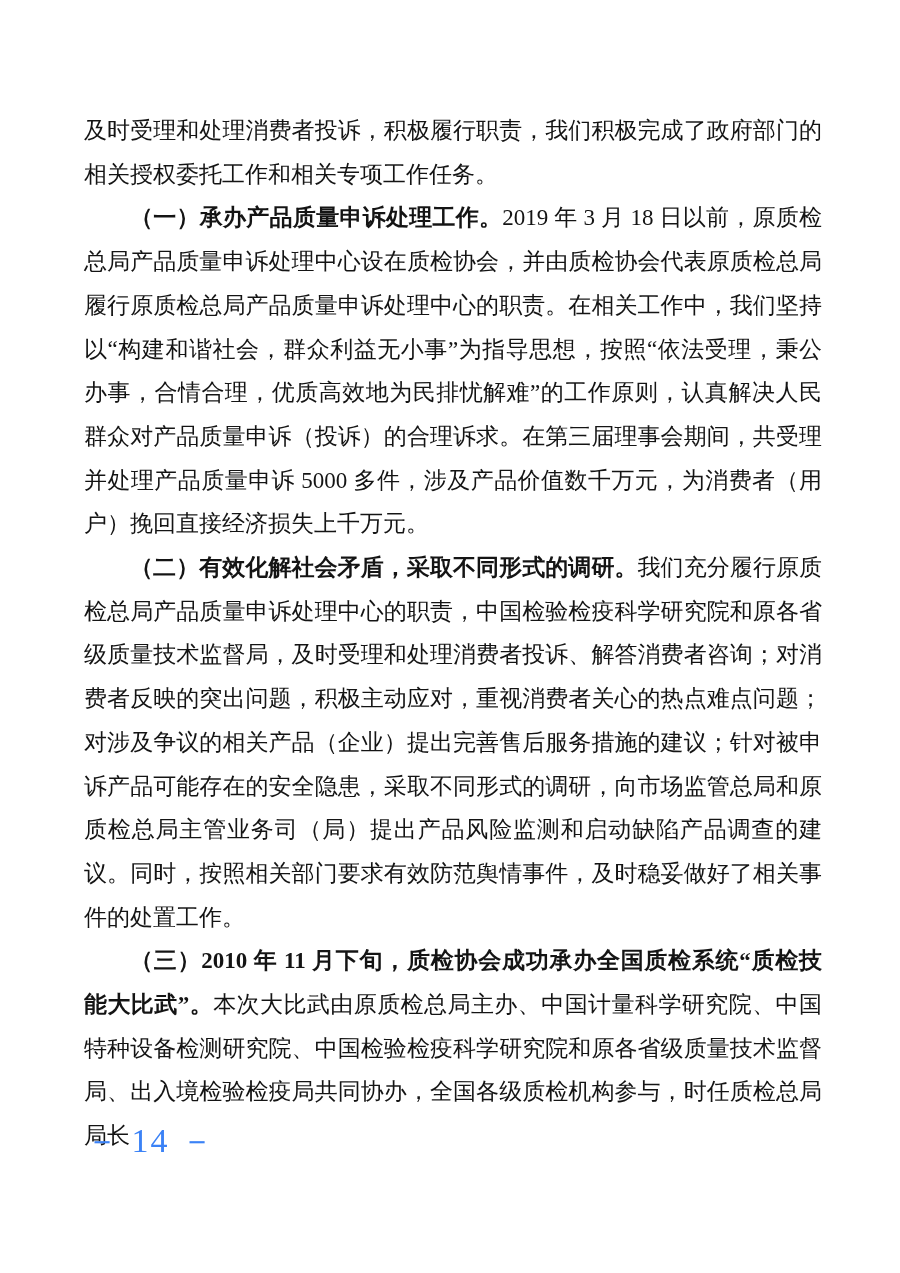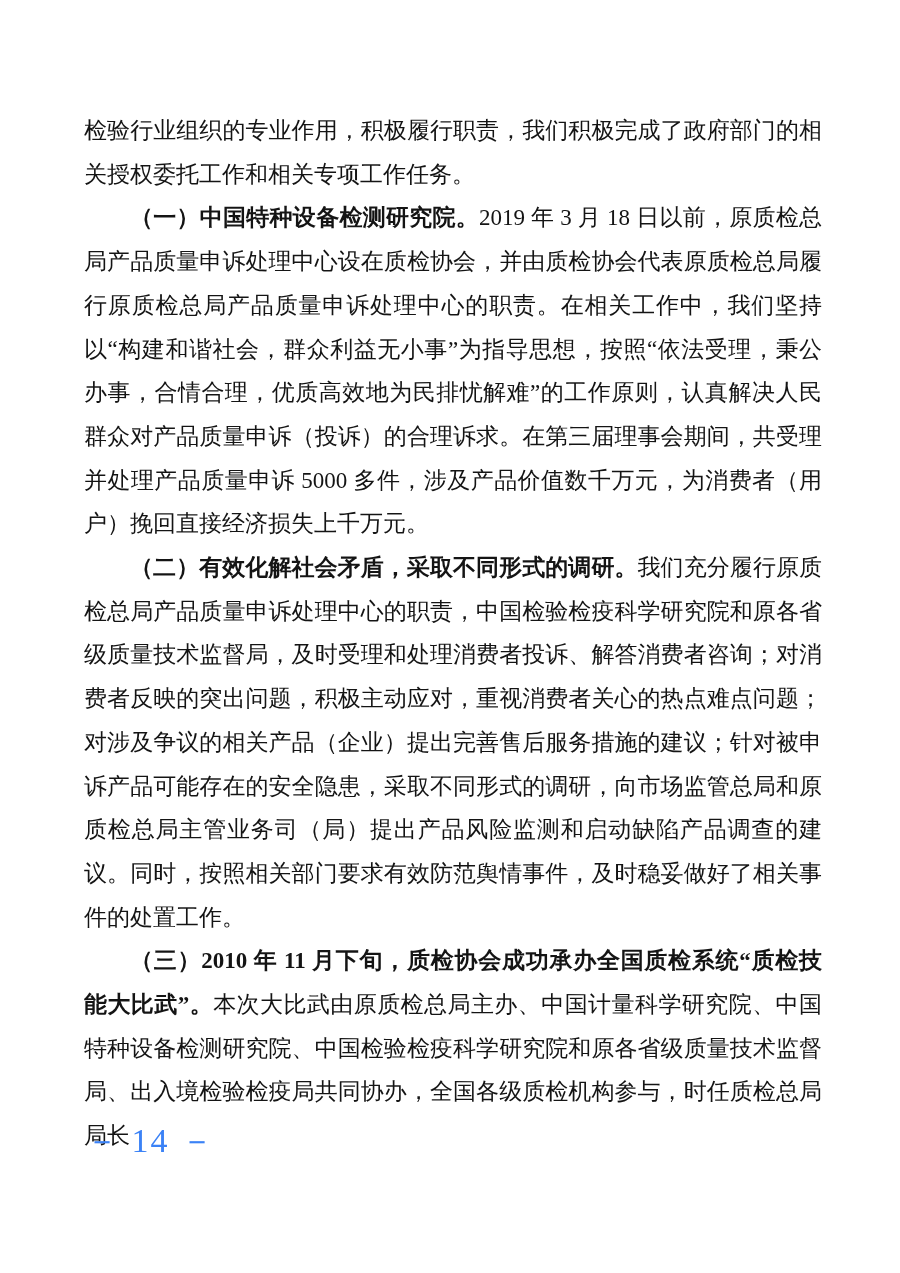--- a/index.html
+++ b/index.html
@@ -49,23 +49,23 @@
     letter-spacing: 2px;
   }
 </style>
 </head>
 <body>
 
 <div class="page">
 
   <div class="content">
 
-    <p class="para continuation"><span class="body-text">检验行业组织的专业作用，积极履行职责，我们积极完成了政府部门的相关授权委托工作和相关专项工作任务。</span></p>
+    <p class="para continuation"><span class="body-text">及时受理和处理消费者投诉，积极履行职责，我们积极完成了政府部门的相关授权委托工作和相关专项工作任务。</span></p>
 
-    <p class="para"><span class="lead">（一）中国特种设备检测研究院。</span><span class="body-text">2019 年 3 月 18 日以前，原质检总局产品质量申诉处理中心设在质检协会，并由质检协会代表原质检总局履行原质检总局产品质量申诉处理中心的职责。在相关工作中，我们坚持以“构建和谐社会，群众利益无小事”为指导思想，按照“依法受理，秉公办事，合情合理，优质高效地为民排忧解难”的工作原则，认真解决人民群众对产品质量申诉（投诉）的合理诉求。在第三届理事会期间，共受理并处理产品质量申诉 5000 多件，涉及产品价值数千万元，为消费者（用户）挽回直接经济损失上千万元。</span></p>
+    <p class="para"><span class="lead">（一）承办产品质量申诉处理工作。</span><span class="body-text">2019 年 3 月 18 日以前，原质检总局产品质量申诉处理中心设在质检协会，并由质检协会代表原质检总局履行原质检总局产品质量申诉处理中心的职责。在相关工作中，我们坚持以“构建和谐社会，群众利益无小事”为指导思想，按照“依法受理，秉公办事，合情合理，优质高效地为民排忧解难”的工作原则，认真解决人民群众对产品质量申诉（投诉）的合理诉求。在第三届理事会期间，共受理并处理产品质量申诉 5000 多件，涉及产品价值数千万元，为消费者（用户）挽回直接经济损失上千万元。</span></p>
 
     <p class="para"><span class="lead">（二）有效化解社会矛盾，采取不同形式的调研。</span><span class="body-text">我们充分履行原质检总局产品质量申诉处理中心的职责，中国检验检疫科学研究院和原各省级质量技术监督局，及时受理和处理消费者投诉、解答消费者咨询；对消费者反映的突出问题，积极主动应对，重视消费者关心的热点难点问题；对涉及争议的相关产品（企业）提出完善售后服务措施的建议；针对被申诉产品可能存在的安全隐患，采取不同形式的调研，向市场监管总局和原质检总局主管业务司（局）提出产品风险监测和启动缺陷产品调查的建议。同时，按照相关部门要求有效防范舆情事件，及时稳妥做好了相关事件的处置工作。</span></p>
 
     <p class="para"><span class="lead">（三）2010 年 11 月下旬，质检协会成功承办全国质检系统“质检技能大比武”。</span><span class="body-text">本次大比武由原质检总局主办、中国计量科学研究院、中国特种设备检测研究院、中国检验检疫科学研究院和原各省级质量技术监督局、出入境检验检疫局共同协办，全国各级质检机构参与，时任质检总局局长</span></p>
 
   </div>
 
   <div class="footer"><span>－ 14 －</span></div>
 
 </div>

